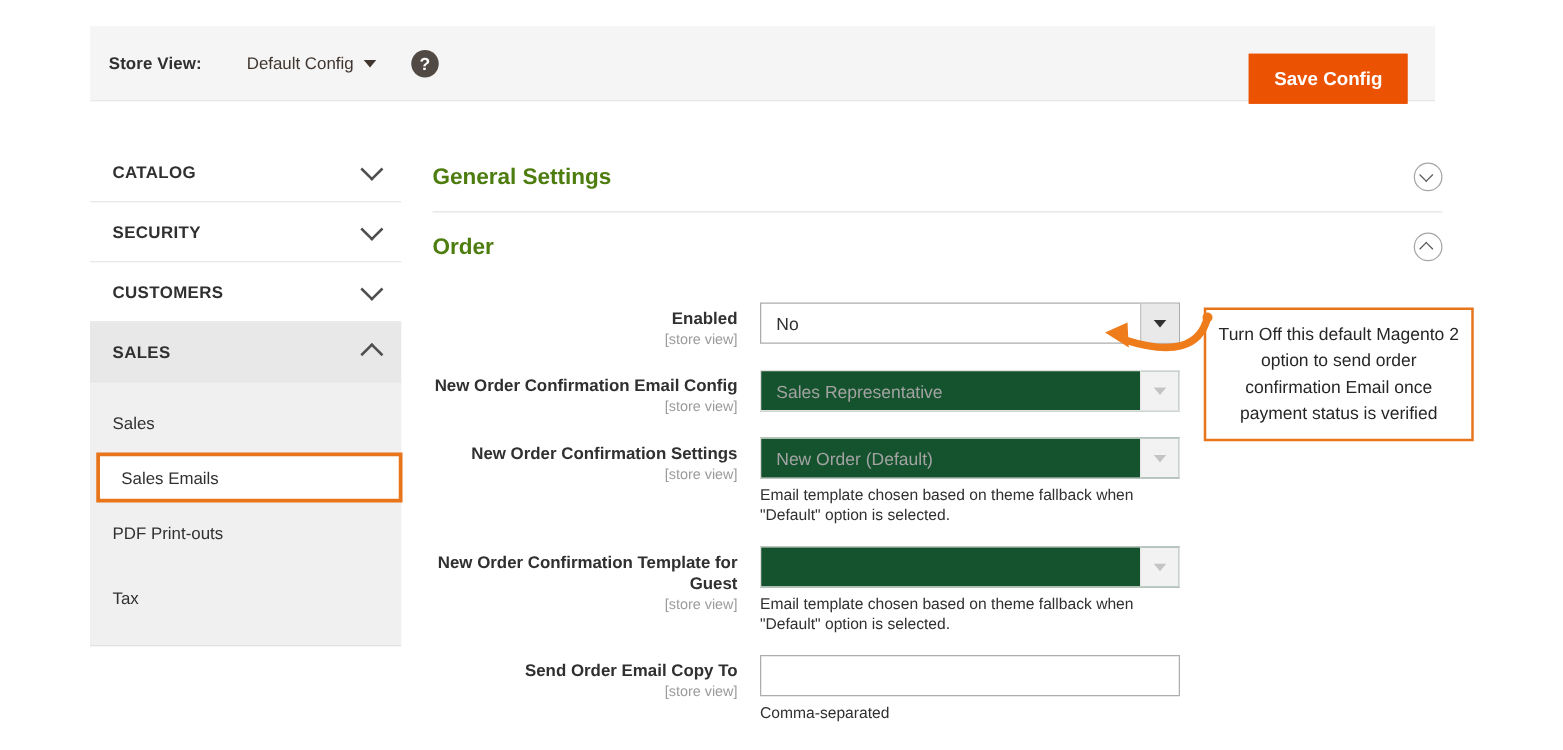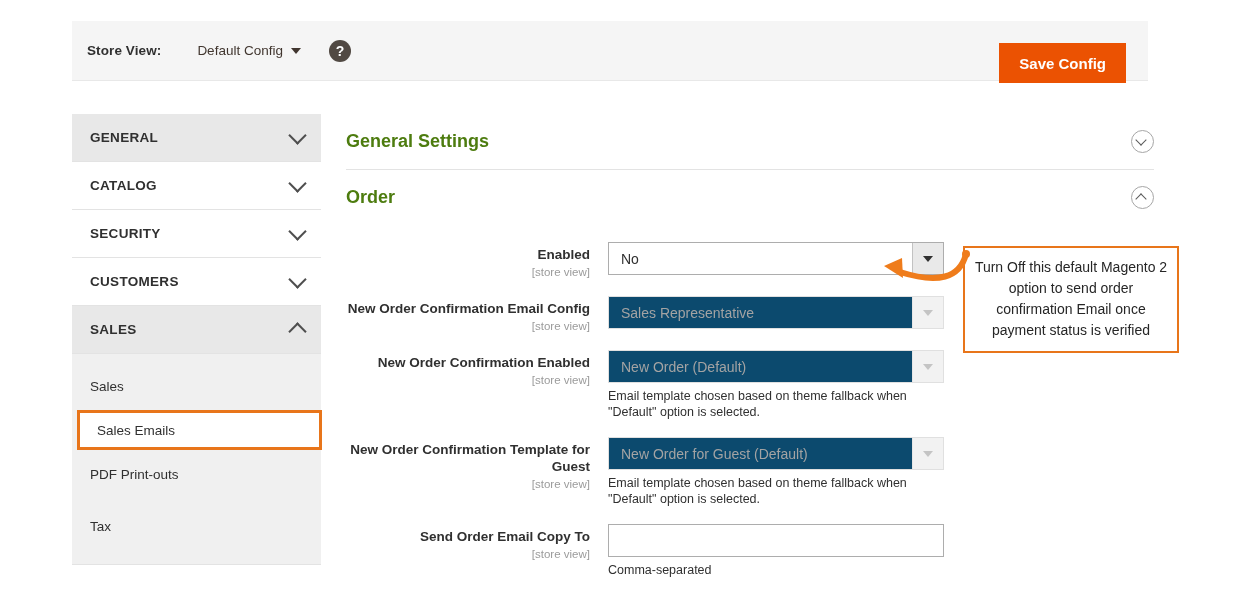--- a/index.html
+++ b/index.html
@@ -251,21 +251,21 @@
   }
   .mage-select .sel-btn i {
     width: 0; height: 0;
     border-left: 5px solid transparent;
     border-right: 5px solid transparent;
     border-top: 6px solid #303030;
     display: block;
   }
   .mage-select.disabled {
     border-color: #e0e0e0;
-    background: #0c4a6e;
+    background: #14532d;
     justify-content: flex-end;
   }
   .mage-select.disabled .sel-value { color: #a3a3a3; }
   .mage-select.disabled .sel-btn {
     background: #f2f2f2;
     border-left: 1px solid #e6e6e6;
   }
   .mage-select.disabled .sel-btn i { border-top-color: #c4c4c4; }
   .mage-input {
     height: 33px;
@@ -318,24 +318,20 @@
   <div class="store-view-select">
     <span>Default Config</span>
     <span class="caret-down"></span>
   </div>
   <div class="help-icon">?</div>
   <button class="save-config-button">Save Config</button>
 </div>
 
 <div class="config-nav">
 
-  <div class="nav-section active-section">
-    <span class="nav-title">GENERAL</span>
-    <span class="chev"></span>
-  </div>
 
   <div class="nav-section">
     <span class="nav-title">CATALOG</span>
     <span class="chev"></span>
   </div>
 
   <div class="nav-section">
     <span class="nav-title">SECURITY</span>
     <span class="chev"></span>
   </div>
@@ -403,42 +399,41 @@
         <span class="sel-value">Sales Representative</span>
         <span class="sel-btn">
             <i></i>
           </span>
       </div>
     </div>
   </div>
 
   <div class="form-row">
     <div class="field-label">
-      <span class="lbl">New Order Confirmation Enabled</span>
+      <span class="lbl">New Order Confirmation Settings</span>
       <span class="scope">[store view]</span>
     </div>
     <div class="field-control">
       <div class="mage-select disabled">
         <span class="sel-value">New Order (Default)</span>
         <span class="sel-btn">
             <i></i>
           </span>
       </div>
       <div class="field-note">Email template chosen based on theme fallback when "Default" option is selected.</div>
     </div>
   </div>
 
   <div class="form-row">
     <div class="field-label">
       <span class="lbl">New Order Confirmation Template for Guest</span>
       <span class="scope">[store view]</span>
     </div>
     <div class="field-control">
       <div class="mage-select disabled">
-        <span class="sel-value">New Order for Guest (Default)</span>
         <span class="sel-btn">
             <i></i>
           </span>
       </div>
       <div class="field-note">Email template chosen based on theme fallback when "Default" option is selected.</div>
     </div>
   </div>
 
   <div class="form-row">
     <div class="field-label">

